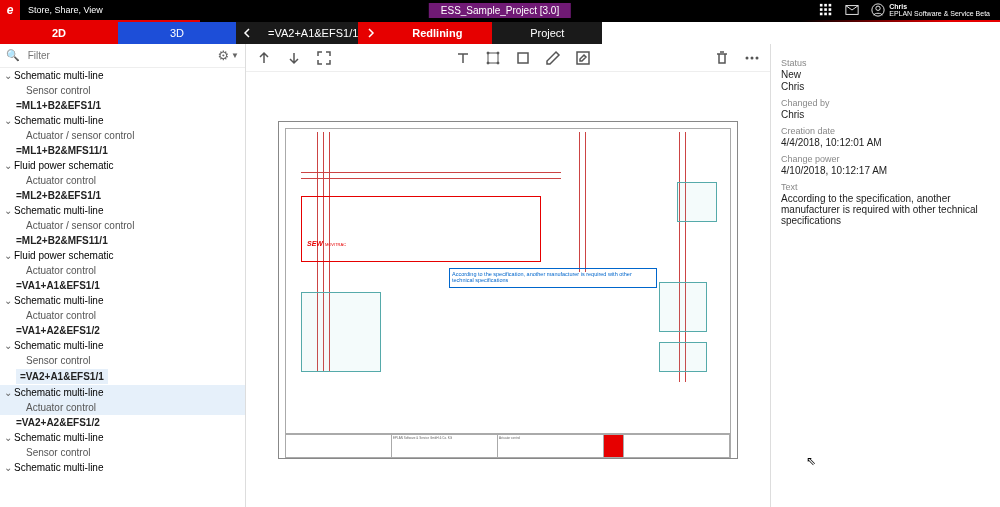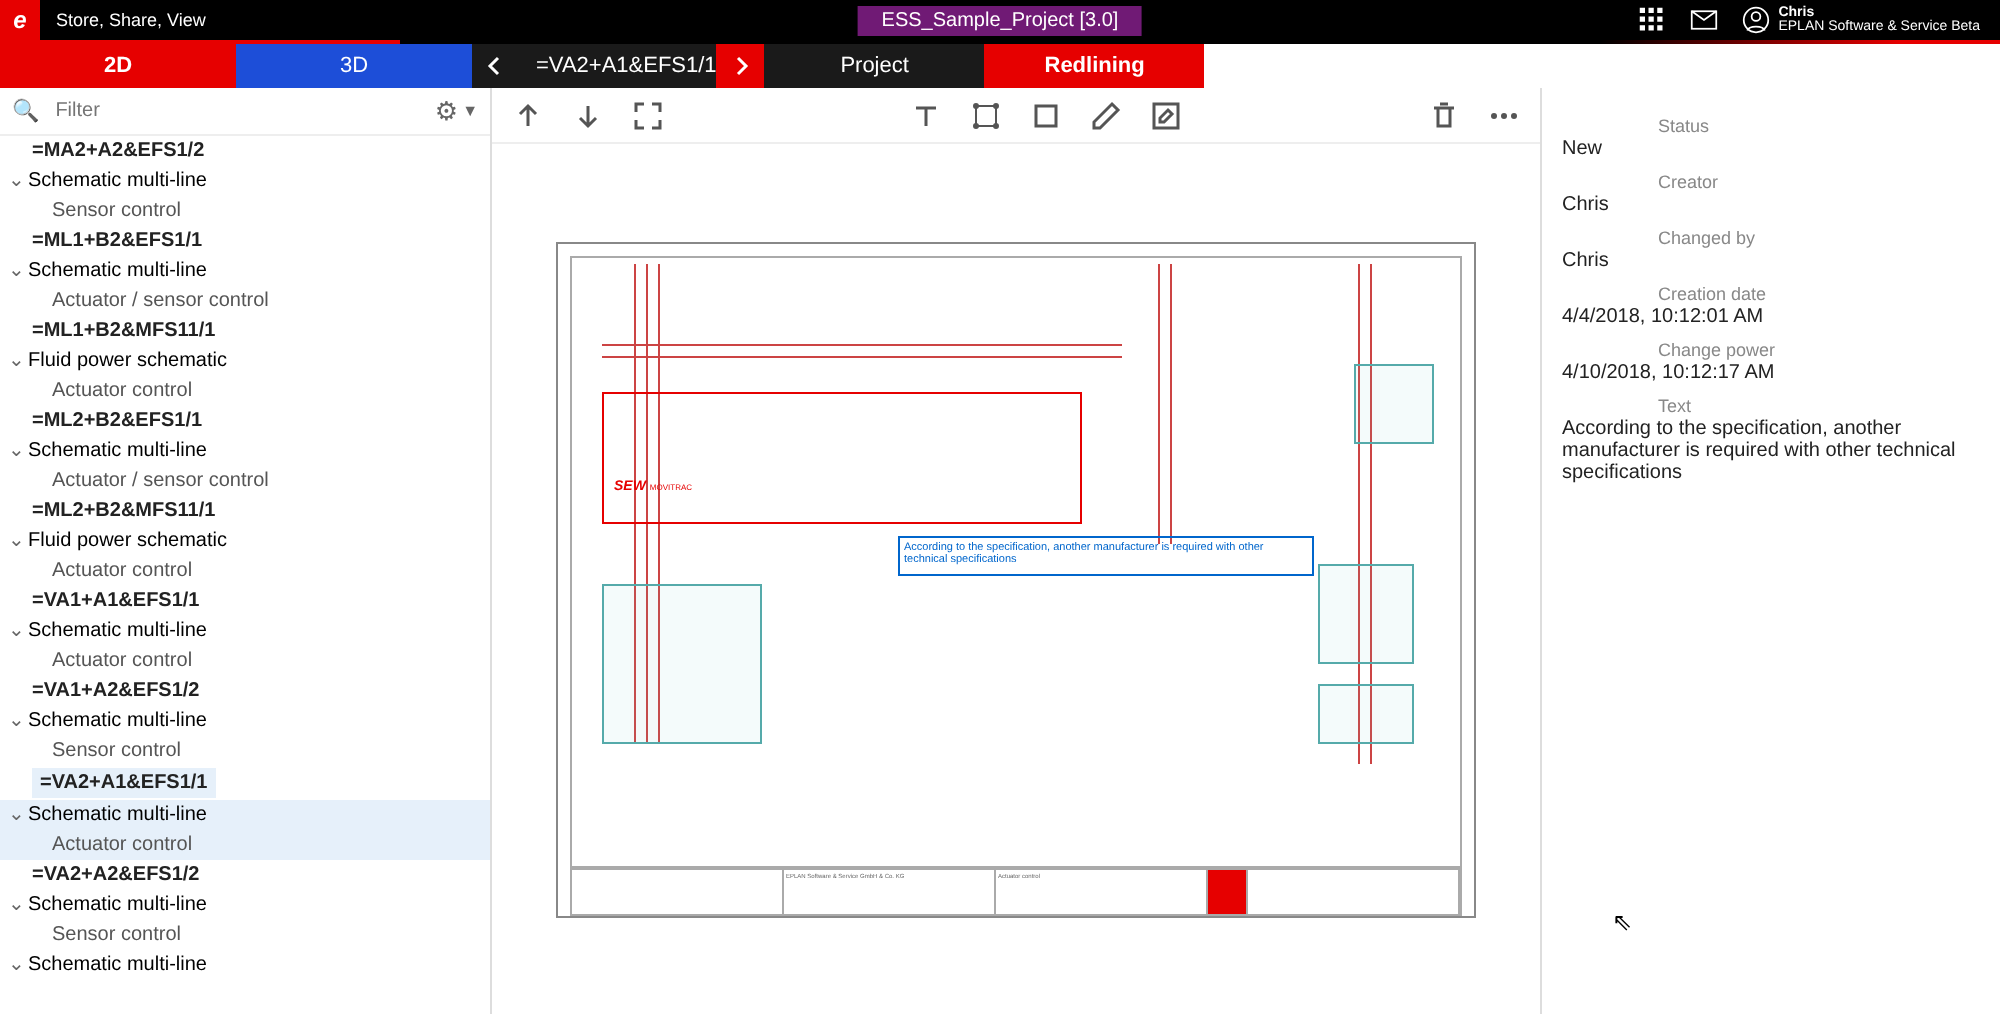--- a/index.html
+++ b/index.html
@@ -52,21 +52,21 @@
 .sheet .redbox { position: absolute; border: 1px solid #e60000; }
 .sheet .redbox.main { left: 22px; top: 74px; width: 240px; height: 66px; }
 .sheet .sew { position: absolute; left: 28px; top: 118px; color: #e60000; font-weight: bold; font-size: 7px; font-style: italic; }
 .sheet .bluebox { position: absolute; left: 170px; top: 146px; width: 208px; height: 20px; border: 1px solid #0066cc; padding: 2px; color: #0066cc; font-size: 5.5px; line-height: 1.2; }
 .sheet .wires-v { position: absolute; background: #c44; width: 1px; }
 .sheet .wires-h { position: absolute; background: #c44; height: 1px; }
 .sheet .compbox { position: absolute; border: 1px solid #5aa; background: rgba(120,200,200,0.08); }
 .cursor { position: absolute; left: 560px; top: 382px; font-size: 12px; color: #000; pointer-events: none; }
 
 .rightpanel { width: 230px; border-left: 1px solid #ddd; padding: 8px 10px; font-size: 10px; color: #333; }
-.rightpanel .label { color: #888; font-size: 9px; margin-top: 6px; margin-left: 48px; }
+.rightpanel .label { color: #888; font-size: 9px; margin-top: 6px; }
 .rightpanel .value { color: #222; margin-top: 1px; }
 
 .tree::-webkit-scrollbar { width: 10px; }
 .tree::-webkit-scrollbar-thumb { background: #ccc; }
 </style>
 </head>
 <body>
 
 <div class="topbar">
   <div class="logo">e</div>
@@ -110,34 +110,33 @@
     <svg width="10" height="10" viewBox="0 0 10 10" fill="none" stroke="#fff" stroke-width="1.5">
         <path d="M6 1L2 5l4 4"></path>
       </svg>
   </div>
   <div class="tab tab-path">=VA2+A1&amp;EFS1/1</div>
   <div class="tab tab-chev-right">
     <svg width="10" height="10" viewBox="0 0 10 10" fill="none" stroke="#fff" stroke-width="1.5">
         <path d="M4 1l4 4-4 4"></path>
       </svg>
   </div>
+  <div class="tab tab-redlining">Redlining</div>
   <div class="tab tab-project">Project</div>
-  <div class="tab tab-redlining">Redlining</div>
 </div>
 
 <div class="main">
   <div class="sidebar">
     <div class="filter-row">
       <span class="search-ic">🔍</span>
       <input placeholder="Filter" style="">
       <span class="gear-ic">⚙</span>
       <span style="font-size:8px;color:#666;margin-left:2px">▼</span>
     </div>
     <div class="tree" id="tree">
-        <div class="tree-item"><span class="code">=MA2+A2&amp;EFS1/2</span></div>
         <div class="tree-item"><span class="caret">⌄</span><span>Schematic multi-line</span></div>
         <div class="tree-item"><span class="desc">Sensor control</span></div>
         <div class="tree-item"><span class="code">=ML1+B2&amp;EFS1/1</span></div>
         <div class="tree-item"><span class="caret">⌄</span><span>Schematic multi-line</span></div>
         <div class="tree-item"><span class="desc">Actuator / sensor control</span></div>
         <div class="tree-item"><span class="code">=ML1+B2&amp;MFS11/1</span></div>
         <div class="tree-item"><span class="caret">⌄</span><span>Fluid power schematic</span></div>
         <div class="tree-item"><span class="desc">Actuator control</span></div>
         <div class="tree-item"><span class="code">=ML2+B2&amp;EFS1/1</span></div>
         <div class="tree-item"><span class="caret">⌄</span><span>Schematic multi-line</span></div>
@@ -232,21 +231,20 @@
           <div></div>
         </div>
       </div>
       <div class="cursor">⇖</div>
     </div>
   </div>
 
   <div class="rightpanel">
     <div class="label">Status</div>
     <div class="value">New</div>
-    <div class="label">Creator</div>
     <div class="value">Chris</div>
     <div class="label">Changed by</div>
     <div class="value">Chris</div>
     <div class="label">Creation date</div>
     <div class="value">4/4/2018, 10:12:01 AM</div>
     <div class="label">Change power</div>
     <div class="value">4/10/2018, 10:12:17 AM</div>
     <div class="label">Text</div>
     <div class="value">According to the specification, another manufacturer is required with other technical specifications</div>
   </div>

